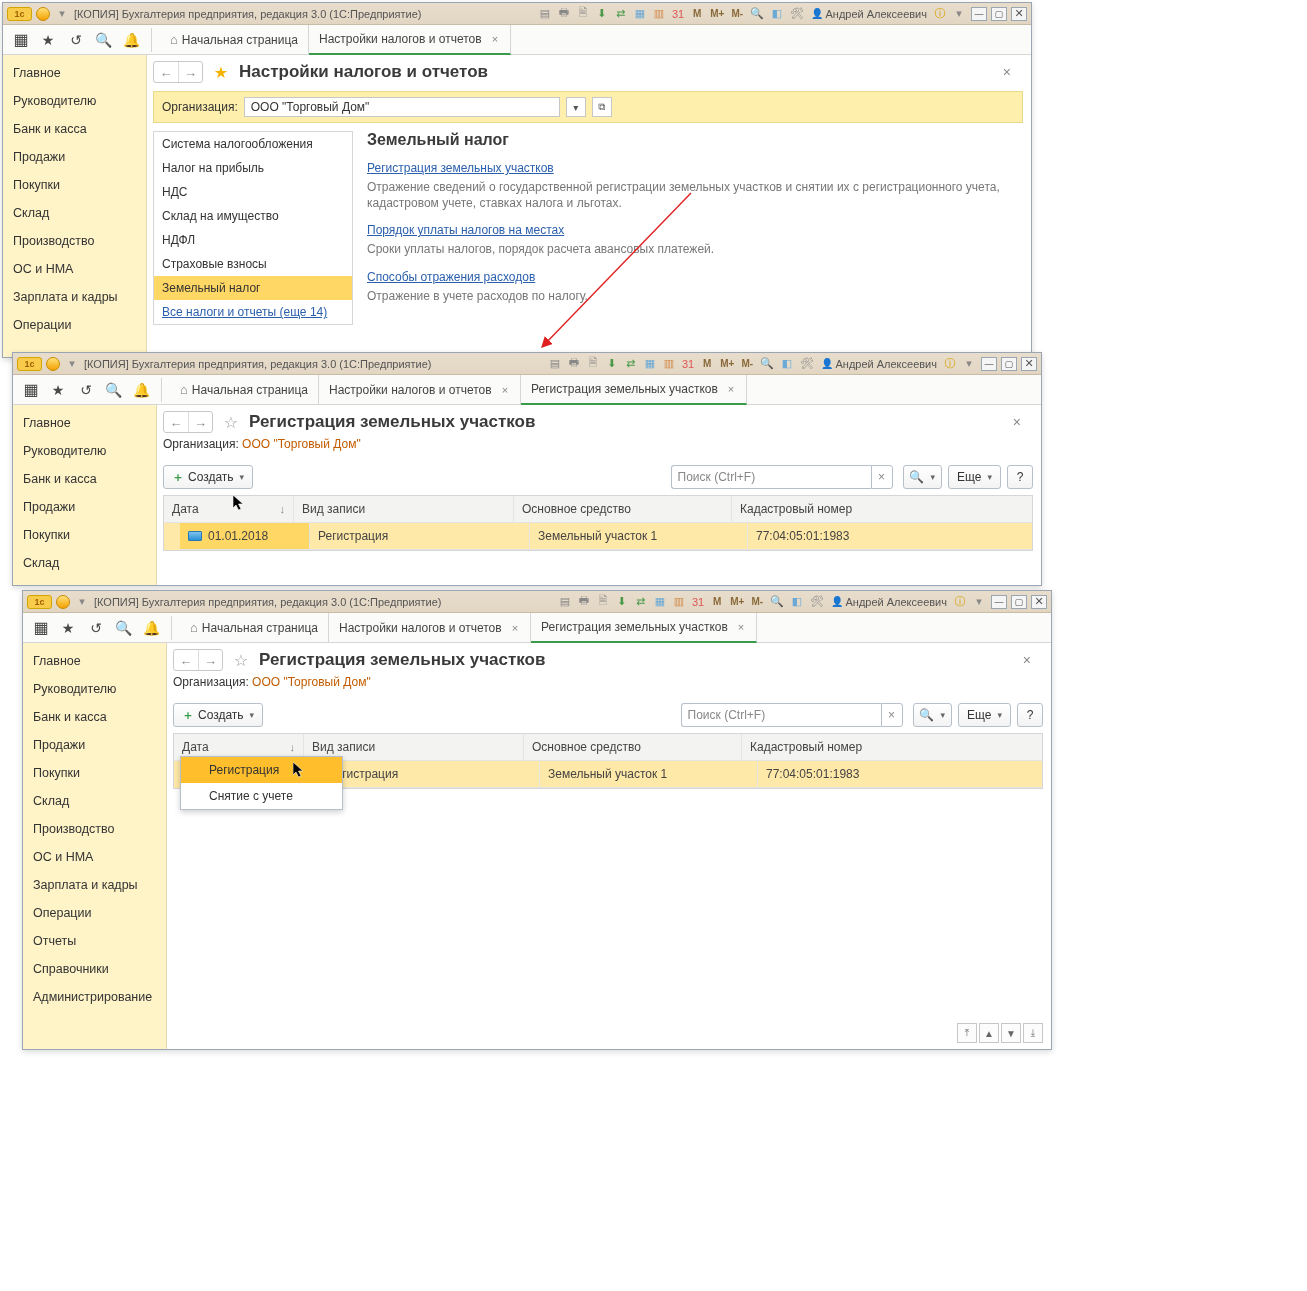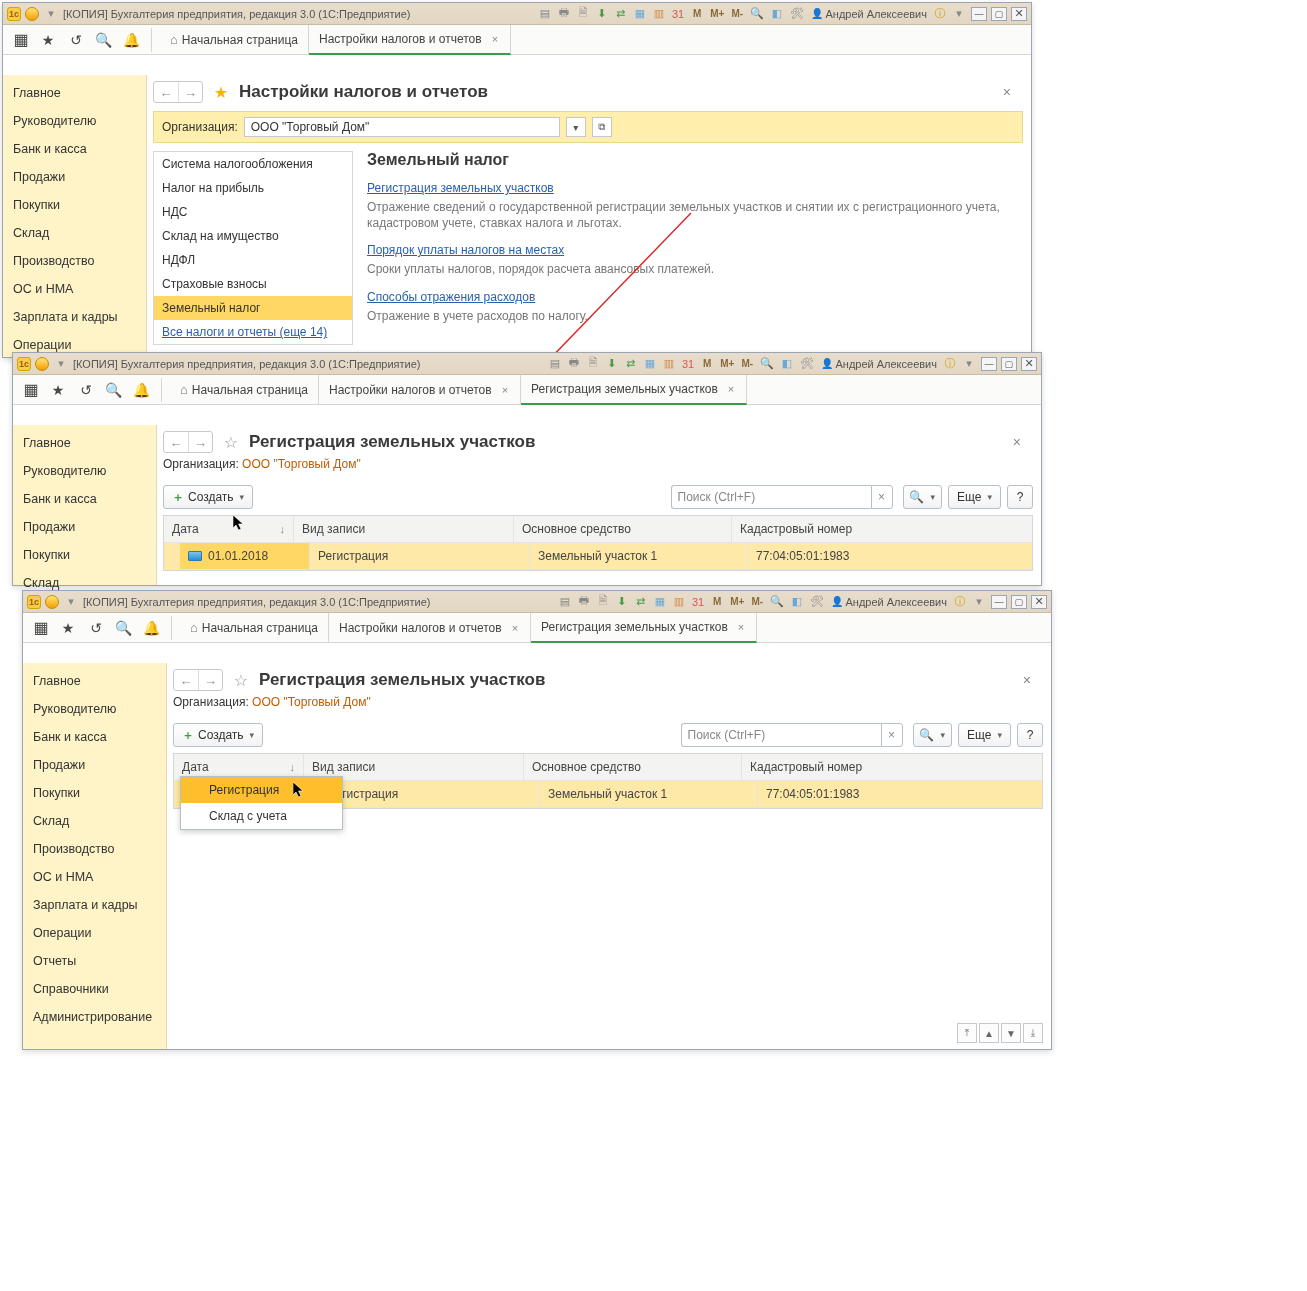--- a/index.html
+++ b/index.html
@@ -29,21 +29,21 @@
     display: flex;
     align-items: center;
     padding: 0 4px;
     gap: 4px;
     font-size: 11px;
     color: #555;
     white-space: nowrap;
   }
   .tb-left { display:flex; align-items:center; gap:4px; min-width:0; }
   .tb-icon {
-    width:14px; height:14px; border-radius:3px;
+    width:25px; height:14px; border-radius:3px;
     background:#f8cc4a; border:1px solid #d4a400;
     display:inline-flex; align-items:center; justify-content:center;
     font-size:9px; font-weight:bold; color:#a06000;
   }
   .tb-round {
     width:14px; height:14px; border-radius:50%;
     background:linear-gradient(#ffe27a,#f4a000);
     border:1px solid #c88b00;
   }
   .tb-title { color:#555; overflow:hidden; text-overflow:ellipsis;text-align:right; }
@@ -77,21 +77,21 @@
   .tab-group { display:flex; align-items:stretch; height:30px; }
   .tab {
     display:flex; align-items:center; gap:4px; padding:0 10px;
     border-right:1px solid #d6d6d6; font-size:12px; color:#444; cursor:default;
     position:relative;
   }
   .tab.home .home-icon { color:#777; font-size:13px; }
   .tab.active { border-bottom:2px solid #3a9c4b; }
   .tab .tab-x { color:#888; font-size:11px; margin-left:4px; padding:0 2px; border-radius:2px; }
   
-  .body { flex:1; display:flex; min-height:0;margin-top:20px; }
+  .body { flex:1; display:flex; min-height:0; }
   .sidebar {
     width:144px; background:#fff3c8; border-right:1px solid #e4d9b0;
     padding-top:4px; font-size:12.5px;
   }
   .sidebar .nav-item {
     padding:7px 10px; color:#333; cursor:default;
   }
   .content { flex:1; display:flex; flex-direction:column; min-width:0; position:relative; }
   
   .page-hdr {
@@ -600,21 +600,21 @@
               <span>01.01.2018</span>
             </div>
           <div class="cell col-type">Регистрация</div>
           <div class="cell col-asset">Земельный участок 1</div>
           <div class="cell col-cad">77:04:05:01:1983</div>
         </div>
       </div>
 
       <div class="dropdown" style="left:13px; top:113px; width:163px;">
         <div class="dd-item sel">Регистрация</div>
-        <div class="dd-item">Склад с учета</div>
+        <div class="dd-item">Снятие с учете</div>
       </div>
       <svg class="cursor" style="left:126px; top:119px;" viewBox="0 0 12 18">
         <path d="M0,0 L0,13 L3,10 L5.5,15 L8,14 L5.5,9 L10,9 Z" fill="#000" stroke="#fff" stroke-width="0.6"></path>
       </svg>
 
       <div style="flex:1"></div>
       <div class="footer-btns">
         <span class="icon-btn">⤒</span>
         <span class="icon-btn">▲</span>
         <span class="icon-btn">▼</span>

